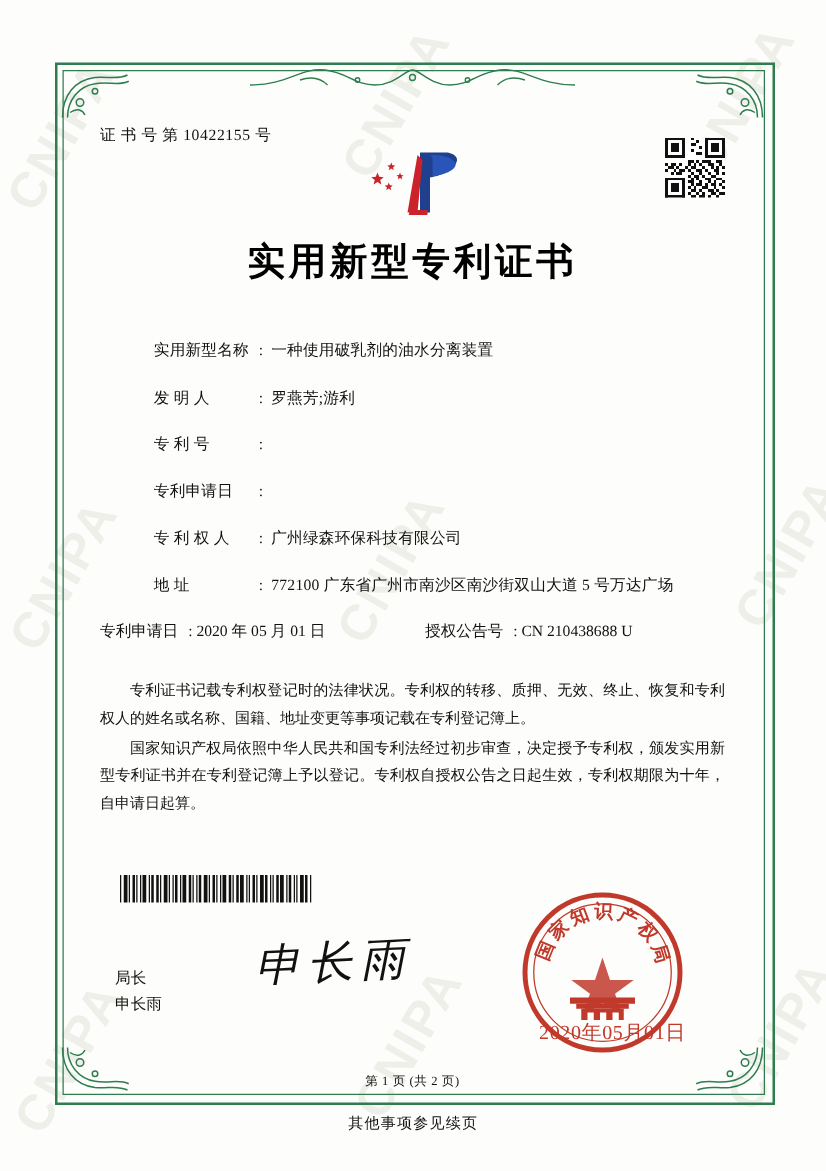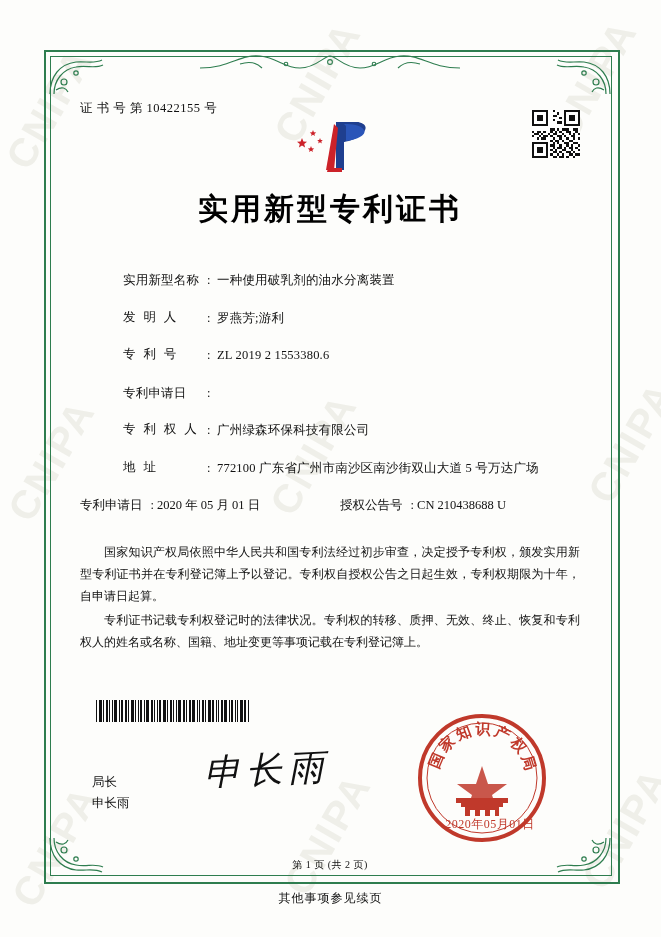--- a/index.html
+++ b/index.html
@@ -139,21 +139,20 @@
   .field-label {
     width: 84px;
     flex: 0 0 84px;
     letter-spacing: 0.2px;
     white-space: nowrap;
     margin-left: 43px;
   }
   .field-label.spread {
     display: flex;
     justify-content: space-between;
-    font-family: Liberation Mono, monospace;
   }
   .field-colon {
     flex: 0 0 10px;
     width: 10px;
   }
   .field-value {
     flex: 1;
     letter-spacing: 0.2px;
   }
   .field-value .sub-line {
@@ -205,21 +204,21 @@
     width: 140px;
     height: 140px;
   }
   .seal svg { display: block; }
   .seal-date {
     position: absolute;
     left: 350px;
     top: 716px;
     width: 120px;
     text-align: center;
-    font-size: 12px;
+    font-size: 16px;
     color: #c0392b;
     letter-spacing: 0.5px;
   }
 
   
   .director {
     position: absolute;
     left: 12px;
     top: 672px;
     font-size: 12.5px;
@@ -456,21 +455,20 @@
 
       <div class="field-row">
         <div class="field-label spread">发 明 人</div>
         <div class="field-colon">:</div>
         <div class="field-value">罗燕芳;游利</div>
       </div>
 
       <div class="field-row">
         <div class="field-label spread">专 利 号</div>
         <div class="field-colon">:</div>
-        <div class="field-value">ZL 2019 2 1553380.6</div>
       </div>
 
       <div class="field-row">
         <div class="field-label">专利申请日</div>
         <div class="field-colon">:</div>
       </div>
 
       <div class="field-row">
         <div class="field-label spread">专 利 权 人</div>
         <div class="field-colon">:</div>
@@ -494,22 +492,22 @@
           <div class="col-b">
             <span class="inline-label">授权公告号</span><span>:</span>
             <span>CN 210438688 U</span>
           </div>
         </div>
       </div>
 
     </div>
 
     <div class="body-text">
+      <p>专利证书记载专利权登记时的法律状况。专利权的转移、质押、无效、终止、恢复和专利权人的姓名或名称、国籍、地址变更等事项记载在专利登记簿上。</p>
       <p>国家知识产权局依照中华人民共和国专利法经过初步审查，决定授予专利权，颁发实用新型专利证书并在专利登记簿上予以登记。专利权自授权公告之日起生效，专利权期限为十年，自申请日起算。</p>
-      <p>专利证书记载专利权登记时的法律状况。专利权的转移、质押、无效、终止、恢复和专利权人的姓名或名称、国籍、地址变更等事项记载在专利登记簿上。</p>
     </div>
 
     <div class="barcode">
       <i style="width:1px"></i>
         <i style="width:3px"></i>
         <i style="width:1px"></i>
         <i style="width:2px"></i>
       <i style="width:1px"></i>
         <i style="width:1px"></i>
         <i style="width:3px"></i>

